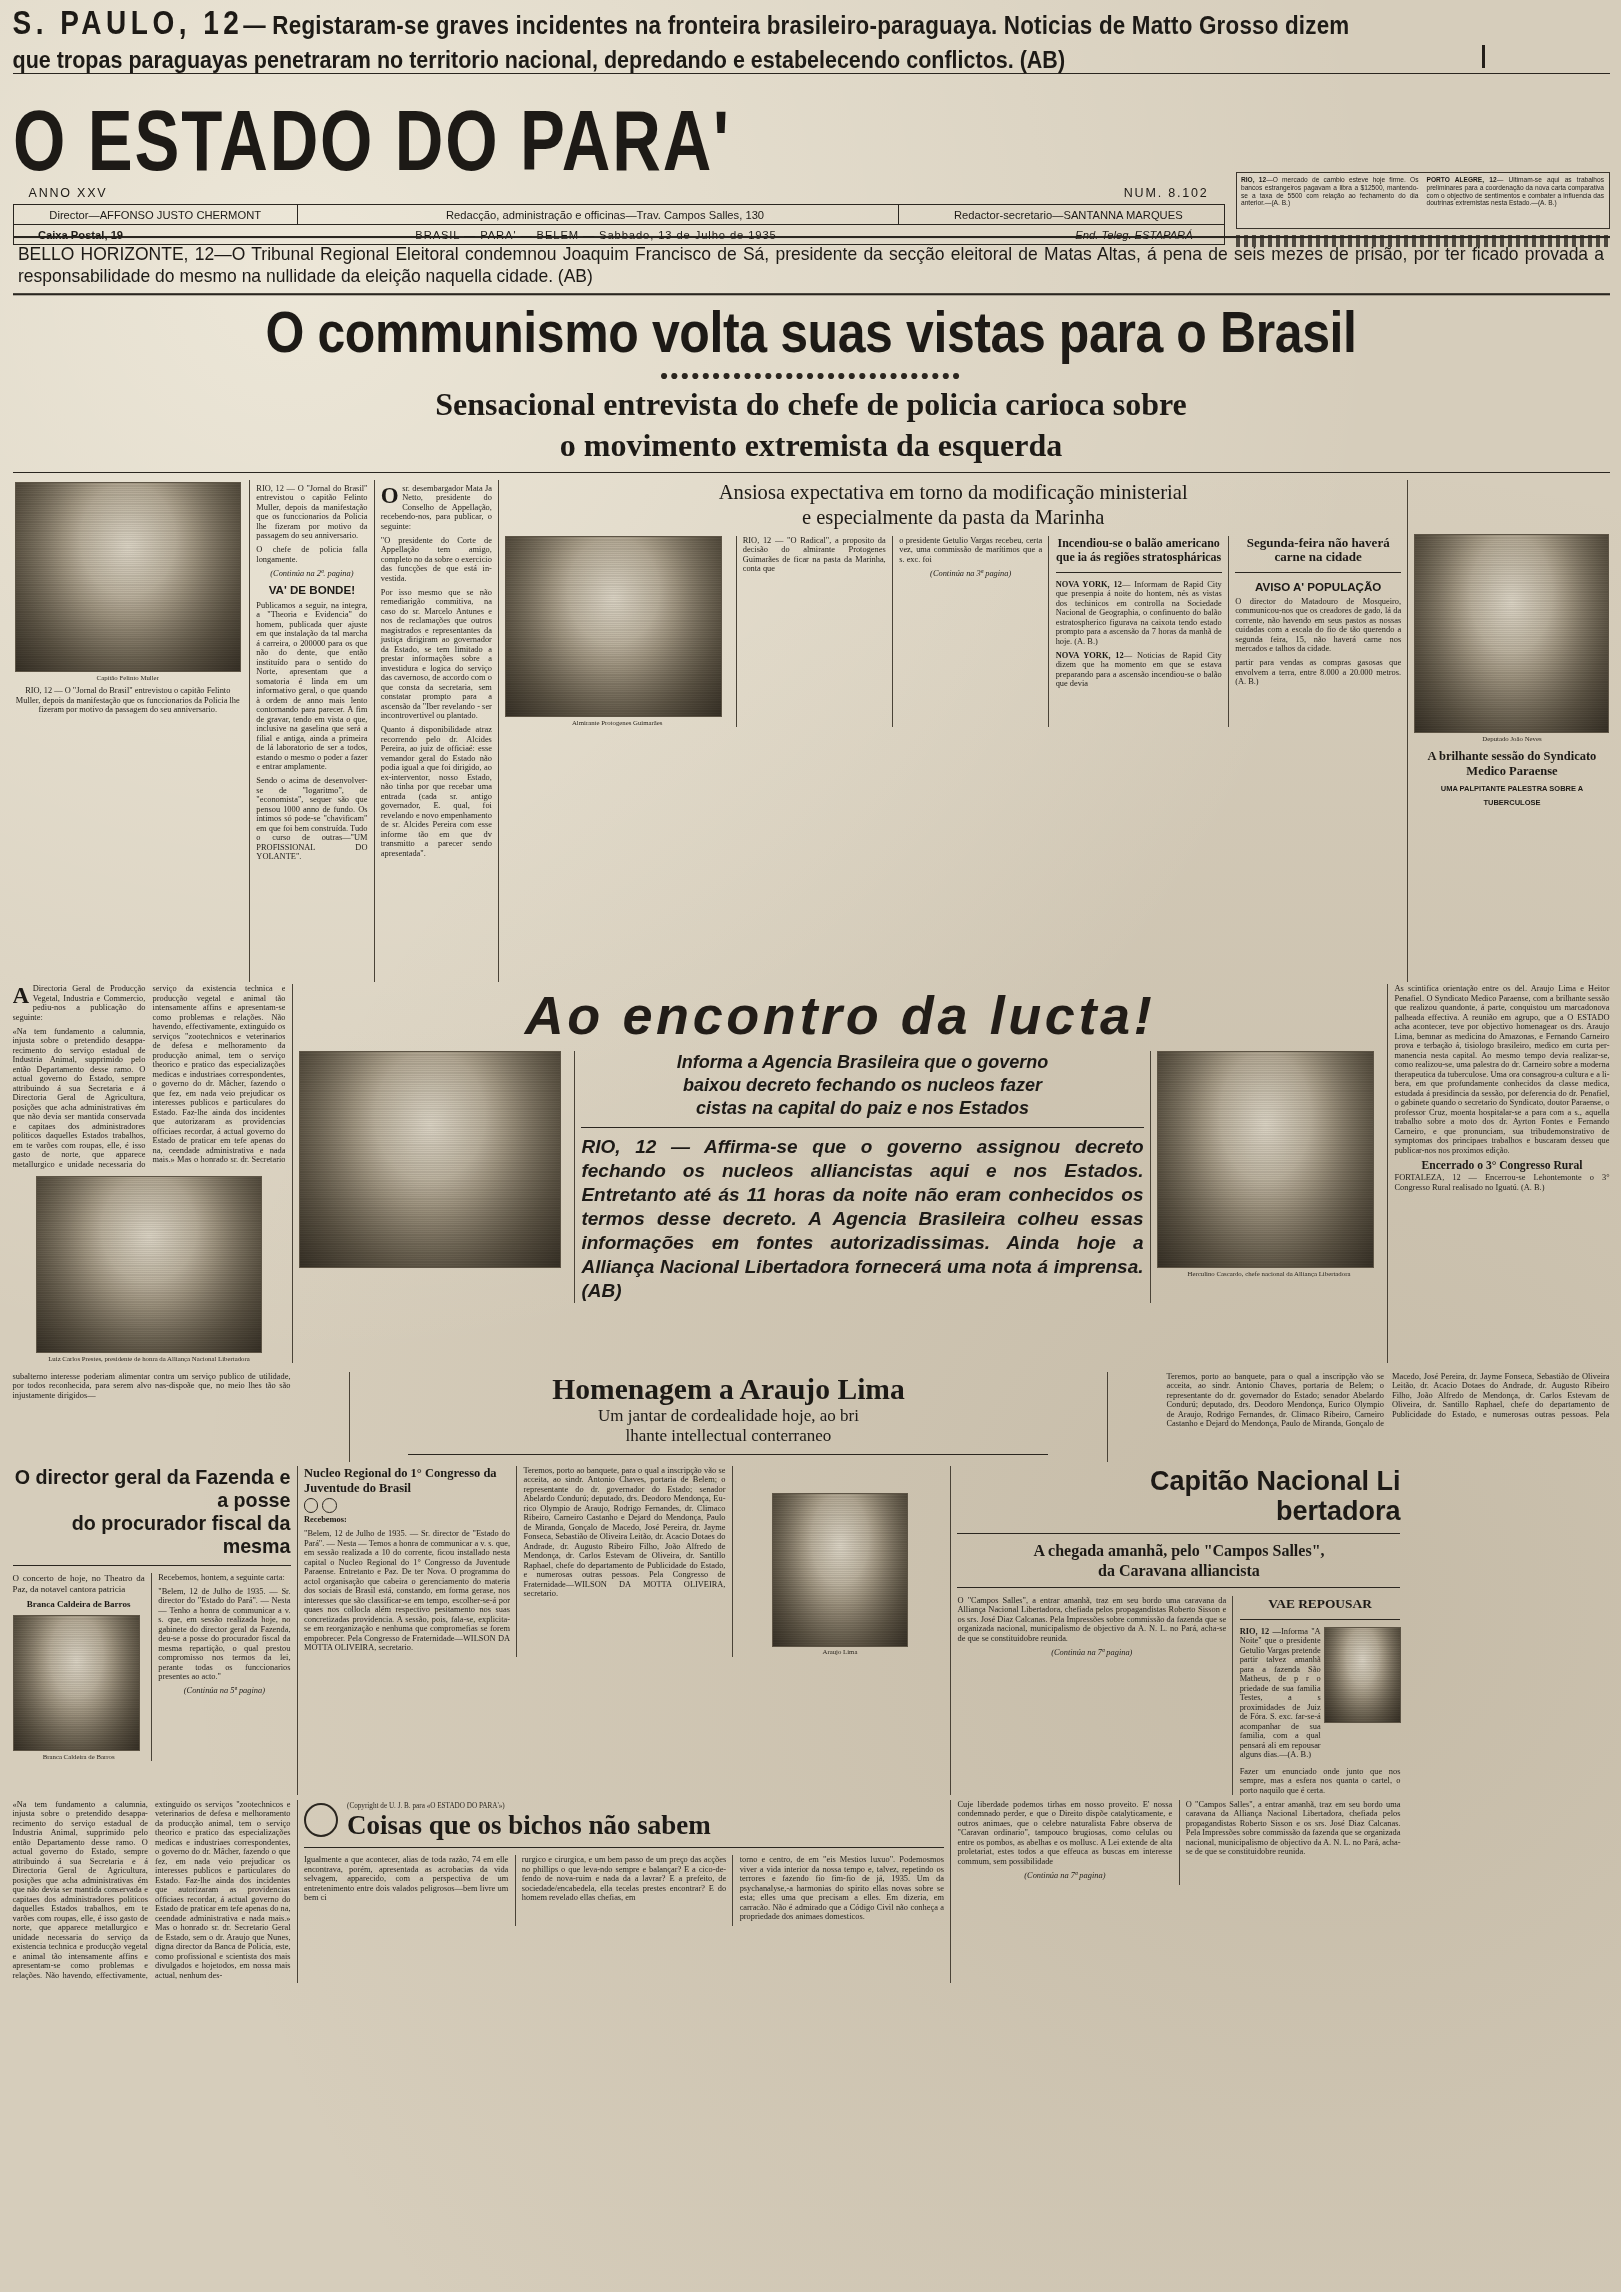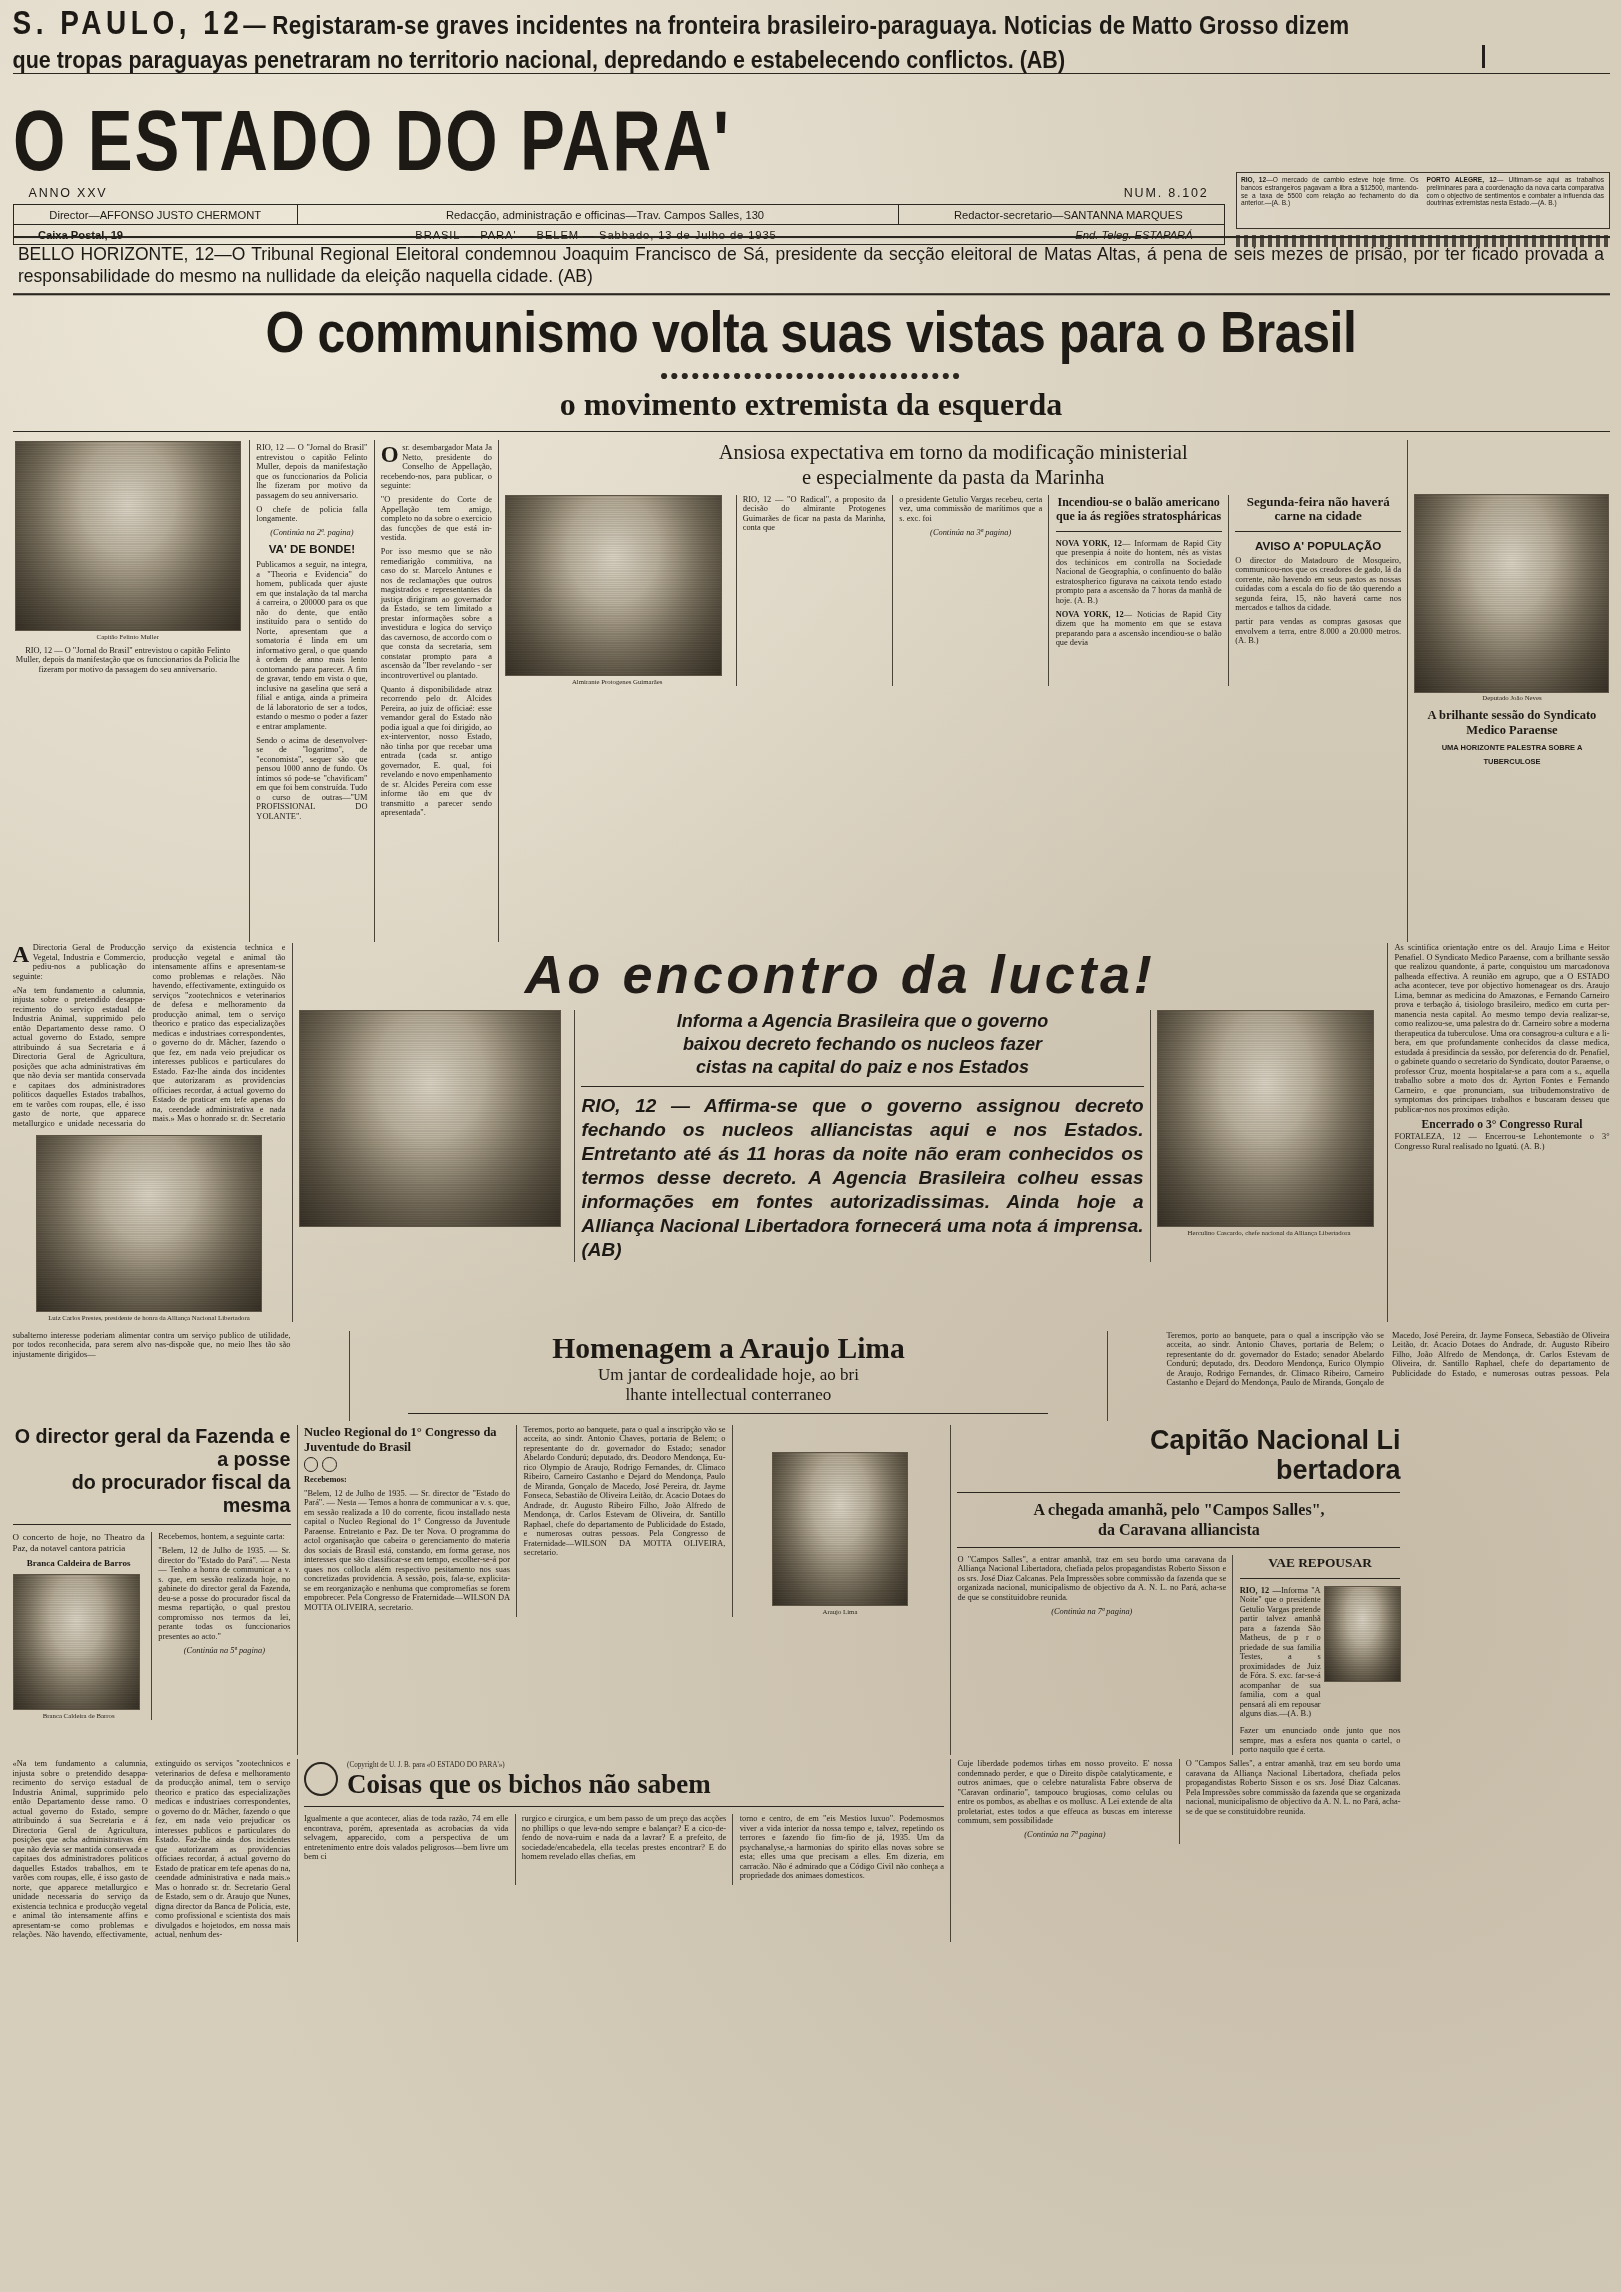--- a/index.html
+++ b/index.html
@@ -259,20 +259,21 @@
       <p style="margin:0 0 4.5px 0;"><span class="h">RIO, 12</span><span>—O mercado de cambio esteve hoje firme. Os bancos estrangeiros pagavam a libra a $12500, mantendo-se a taxa de 5500 com relação ao fechamento do dia anterior.—(A. B.)</span></p>
       <p style="margin:0;"><span class="h">PORTO ALEGRE, 12</span><span>— Ultimam-se aqui as trabalhos preliminares para a coordenação da nova carta comparativa com o objectivo de sentimentos e combater a influencia das doutrinas extremistas nesta Estado.—(A. B.)</span></p>
     </div>
     <div class="tele-ornament"></div>
   </div>
 
   <div class="bh">BELLO HORIZONTE, 12—O Tribunal Regional Eleitoral condemnou Joaquim Francisco de Sá, presidente da secção eleitoral de Matas Altas, á pena de seis mezes de prisão, por ter ficado provada a responsabilidade do mesmo na nullidade da eleição naquella cidade. (AB)</div>
 
   <div class="h1main">O communismo volta suas vistas para o Brasil</div>
   <div class="dots">●●●●●●●●●●●●●●●●●●●●●●●●●●●●●</div>
+  <div class="h2sub">Sensacional entrevista do chefe de policia carioca sobre</div>
   <div class="h2sub">o movimento extremista da esquerda</div>
 
   <div class="rule-thin"></div>
 
   <div class="cols" style="height:502px;">
 
     <div class="col" style="width:278px;">
       <div class="photo" style="width:224px;height:188px;margin:1.8px auto 0 auto;"></div>
       <div class="cap">Capitão Felinto Muller</div>
       <div class="body-txt" style="margin-top:4.5px;">
@@ -355,21 +356,21 @@
         </div>
       </div>
     </div>
 
     <div class="vrule"></div>
 
     <div class="col" style="width:219px;">
       <div class="photo" style="width:193px;height:197px;margin:54px auto 0 auto;"></div>
       <div class="cap">Deputado João Neves</div>
       <div class="hdl-serif" style="font-size:12.5px;line-height:15px;margin-top:5.4px;">A brilhante sessão do Syn­dicato Medico Paraense</div>
-      <div class="sm-head" style="font-size:7.5px;">UMA HORIZONTE PALESTRA SOBRE A TUBERCULOSE</div>
+      <div class="sm-head" style="font-size:7.5px;">UMA PALPITANTE PALESTRA SOBRE A TUBERCULOSE</div>
     </div>
   </div>
 
   <div class="cols" style="margin-top:1.8px;">
     <div class="col" style="width:278px;">
       <div class="body-txt" style="columns:2;column-gap:7.2px;height:188px;overflow:hidden;">
         <p class="dropcap">A Directoria Geral de Producção Vegetal, Industria e Commercio, pediu-nos a publicação do seguinte:</p>
         <p>«Na tem fundamento a calumnia, injusta sobre o pretendido desappa­recimento do serviço estadual de Industria Animal, supprimido pelo então Departamento desse ramo.
 O actual governo do Estado, sempre attribuindo á sua Secretaria e á Directoria Geral de Agricultura, posições que acha administra­tivas ém que não devia ser mantida con­servada e capitaes dos administra­dores politicos daquelles Estados trabalhos, em te varões com roupas, elle, é isso gasto de norte, que appa­rece metallurgico e unidade necessaria do serviço da existencia tech­nica e producção vegetal e animal tão intensamente affins e apresentam-se como problemas e relações.
 Não havendo, effectivamente, ex­tinguido os serviços "zootechnicos e veterinarios de defesa e melhoramen­to da producção animal, tem o ser­viço theorico e pratico das especiali­zações medicas e industriaes corres­pondentes, o governo do dr. Mâcher, fazendo o que fez, em nada veio pre­judicar os interesses publicos e par­ticulares do Estado.

